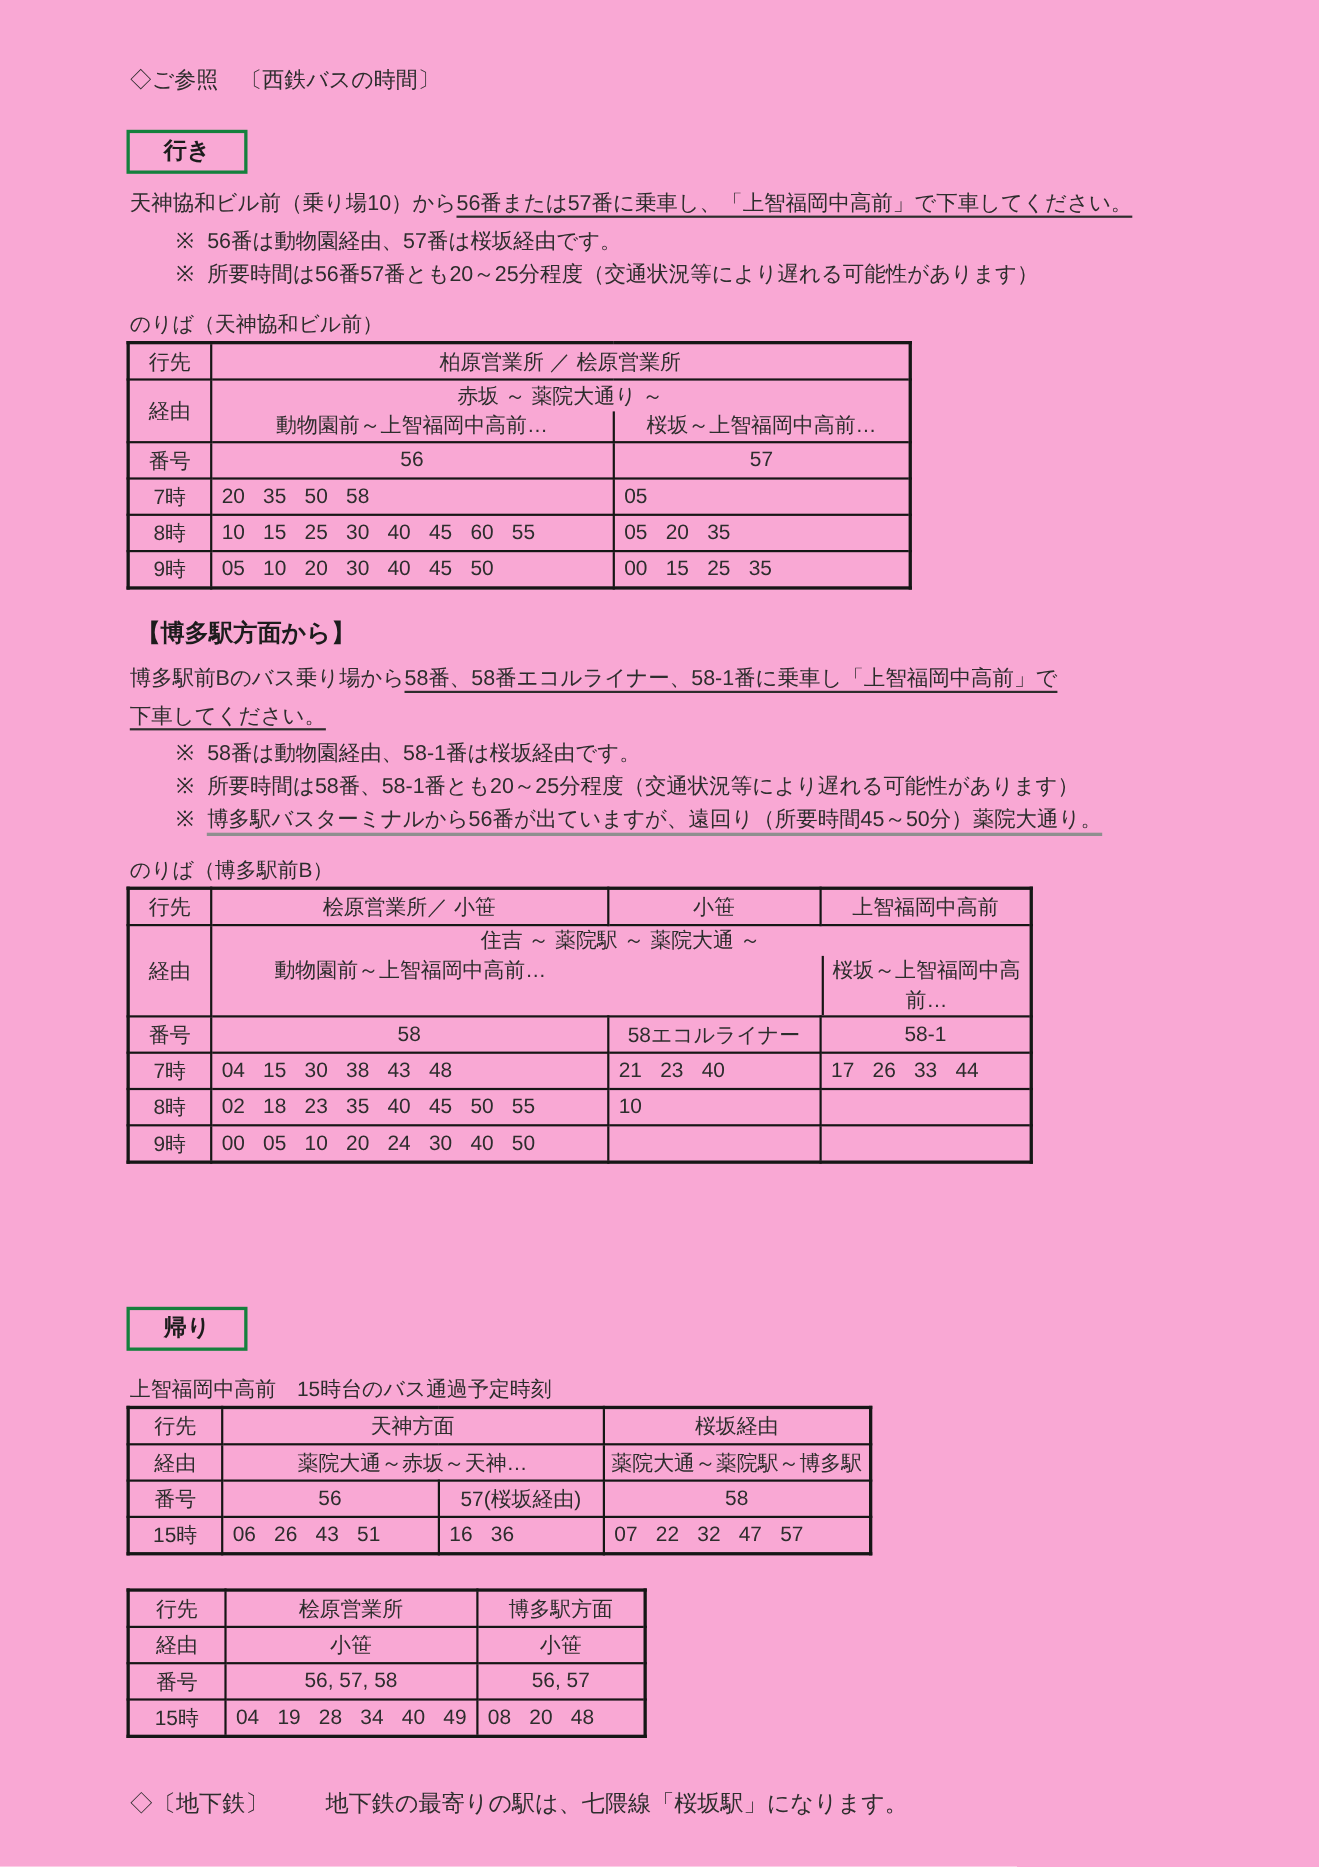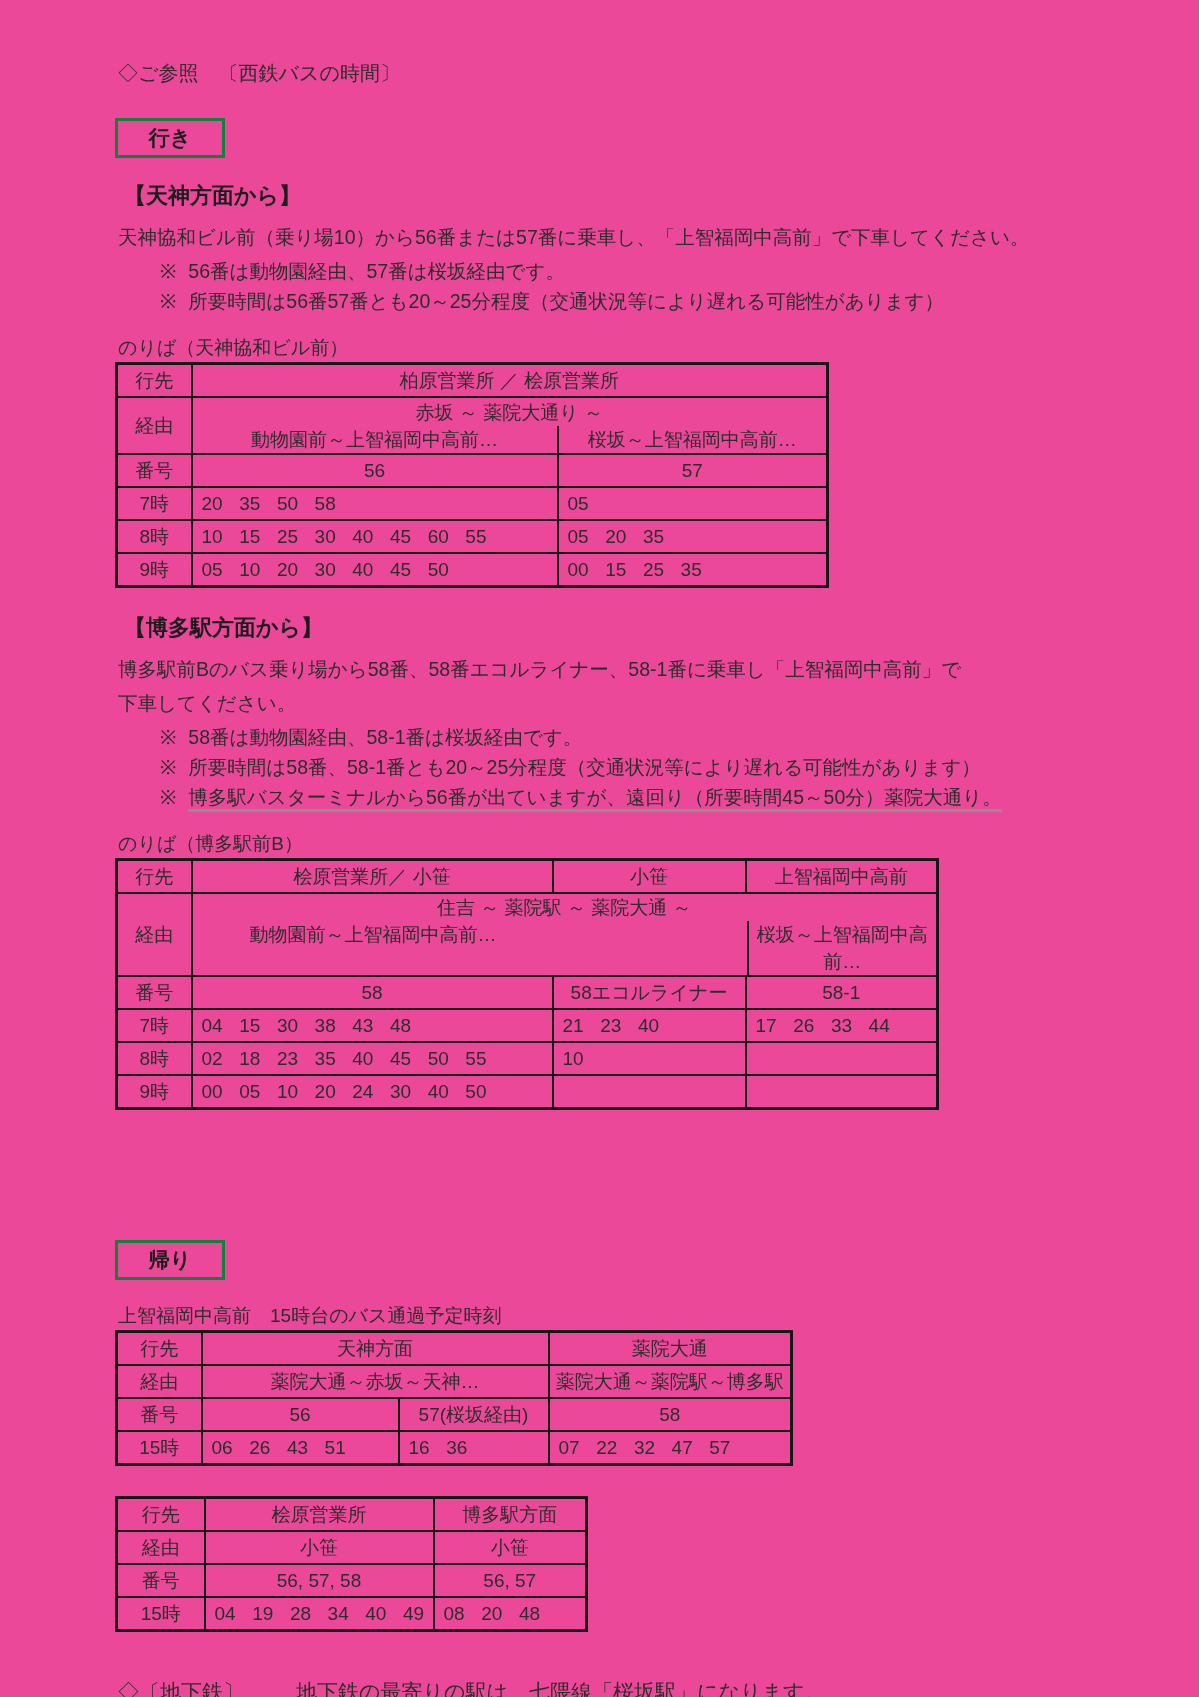--- a/index.html
+++ b/index.html
@@ -2,21 +2,21 @@
 <html><head>
 <meta charset="utf-8">
 <style>
   html,body { margin:0; padding:0; background:#ffffff; }
   .page {
     position:relative;
     width:1199px; height:1697px;
     box-sizing:border-box;
     padding:60px 28px 0 118px;
     overflow:hidden;
-    background:#ec4899;
+    background:#f9a8d4;
     color:#2d2d2d;
     font-family:"Liberation Sans", sans-serif;
   }
   .doc-title { font-size:20px; line-height:26px; }
 
   .badge {
     display:inline-block;
     border:3px solid #15803d;
     width:104px;
     text-align:center;
@@ -26,20 +26,21 @@
     color:#1c1c1c;
   }
   .badge.homeward { margin-top:130px; }
 
   .section-heading {
     font-size:22px; font-weight:bold; line-height:28px;
     margin:24px 0 0 6px; color:#1c1c1c;
   }
   .lead { font-size:19.5px; line-height:34px; margin:10px 0 0 0; }
   .lead .u, .u {
+    text-decoration:underline;
     text-decoration-thickness:1.5px;
     text-underline-offset:5px;
   }
   .notes { margin:2px 0 0 42px; }
   .note { font-size:19.5px; line-height:30px; white-space:nowrap; }
   .note-mark { display:inline-block; }
   .note-text { margin-left:12px; }
   .note-text.em { border-bottom:3px solid #8f8f8f; padding-bottom:1px; }
 
   .stop-caption { font-size:19px; line-height:24px; margin:20px 0 2px 0; }
@@ -87,21 +88,20 @@
 </head>
 <body>
 
 <div class="page">
 
   <div class="doc-title">◇ご参照　〔西鉄バスの時間〕</div>
 
   <div class="badge">行き</div>
 
   
-  <div class="section-heading">【天神方面から】</div>
 
   <p class="lead"><span>天神協和ビル前（乗り場10）から</span><span class="u">56番または57番に乗車し、「上智福岡中高前」で下車してください。</span></p>
 
   <div class="notes">
     <div class="note"><span class="note-mark">※</span><span class="note-text">56番は動物園経由、57番は桜坂経由です。</span></div>
     <div class="note"><span class="note-mark">※</span><span class="note-text">所要時間は56番57番とも20～25分程度（交通状況等により遅れる可能性があります）</span></div>
   </div>
 
   <div class="stop-caption">のりば（天神協和ビル前）</div>
 
@@ -223,21 +223,21 @@
     <colgroup>
         <col style="width:85px">
         <col style="width:197px">
         <col style="width:150px">
         <col style="width:243px">
       </colgroup>
     <tbody>
         <tr>
       <td>行先</td>
       <td colspan="2">天神方面</td>
-      <td>薬院大通</td>
+      <td>桜坂経由</td>
     </tr>
     <tr>
       <td>経由</td>
       <td colspan="2">薬院大通～赤坂～天神…</td>
       <td>薬院大通～薬院駅～博多駅</td>
     </tr>
     <tr>
       <td>番号</td>
       <td>56</td>
       <td>57(桜坂経由)</td>

